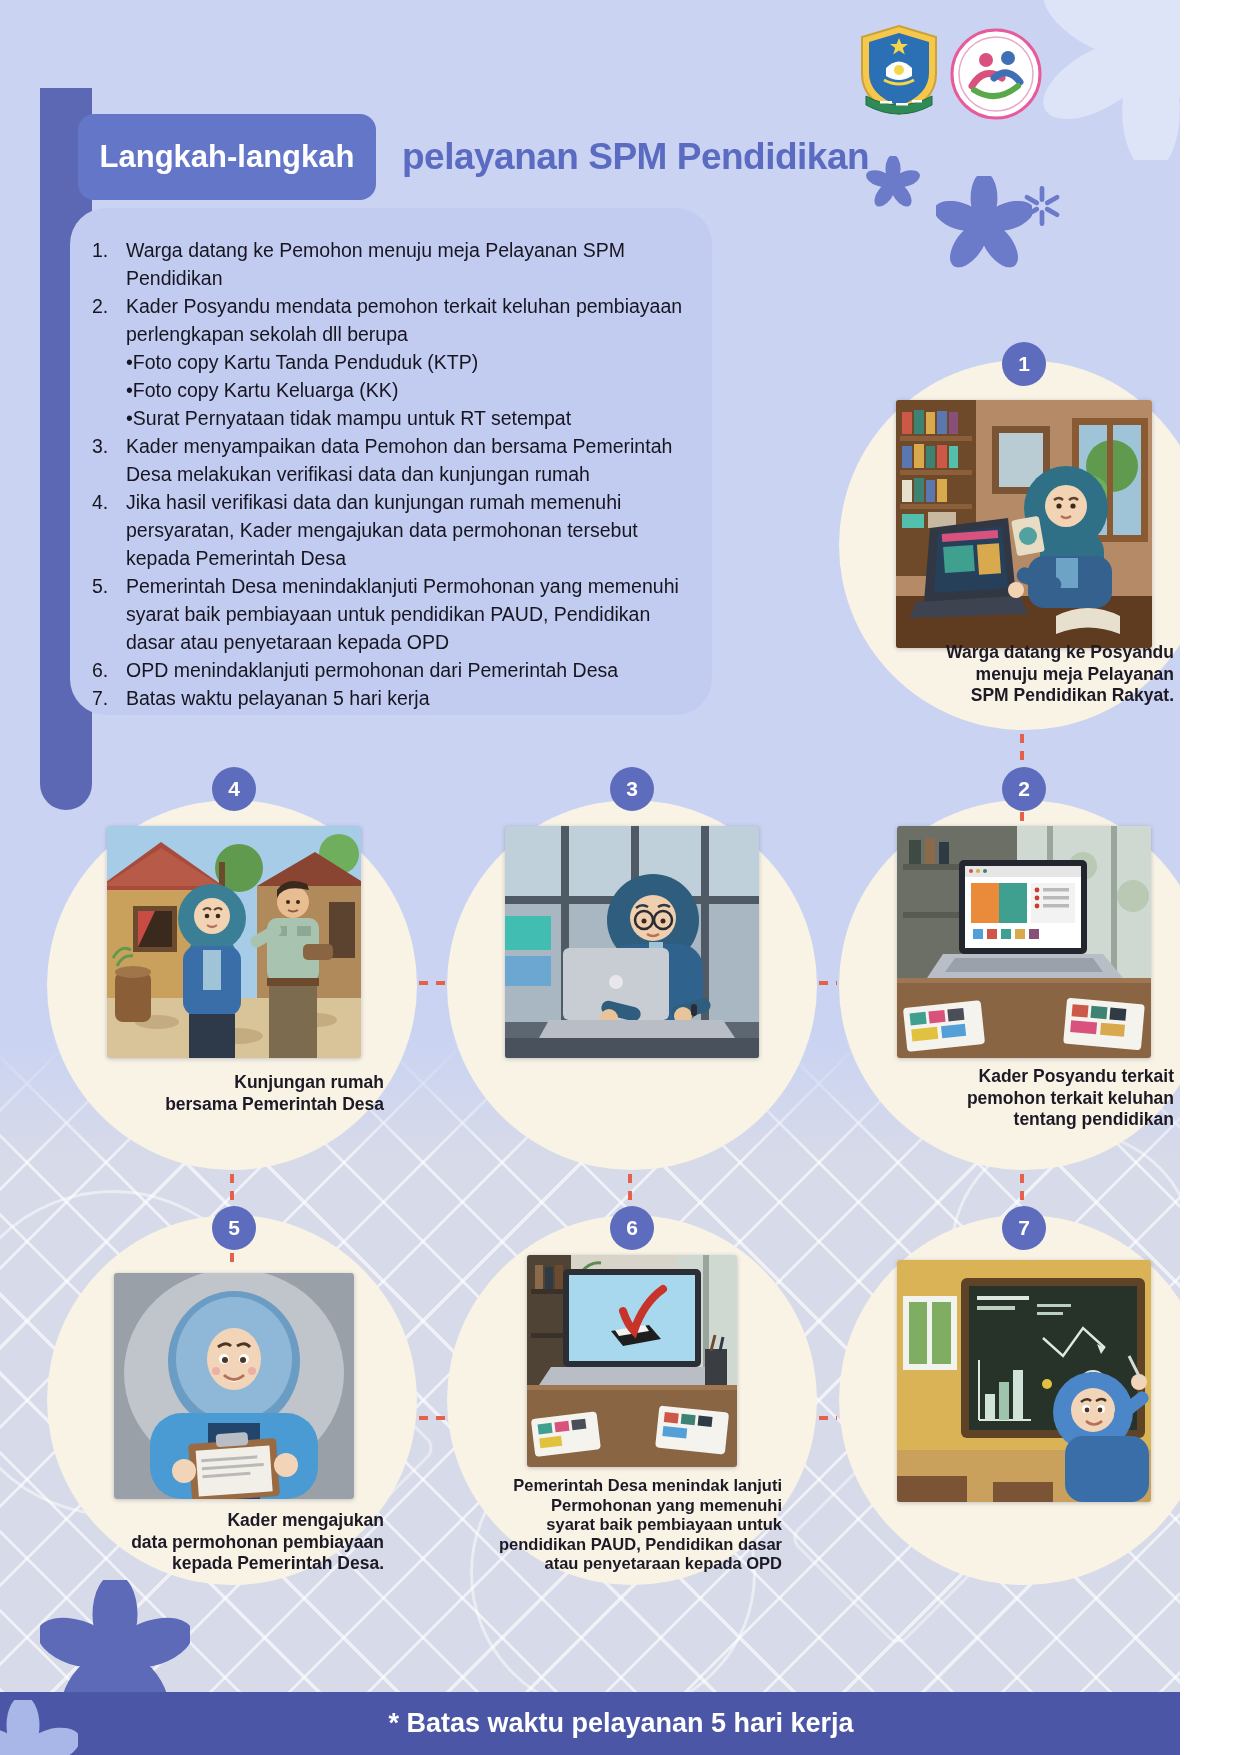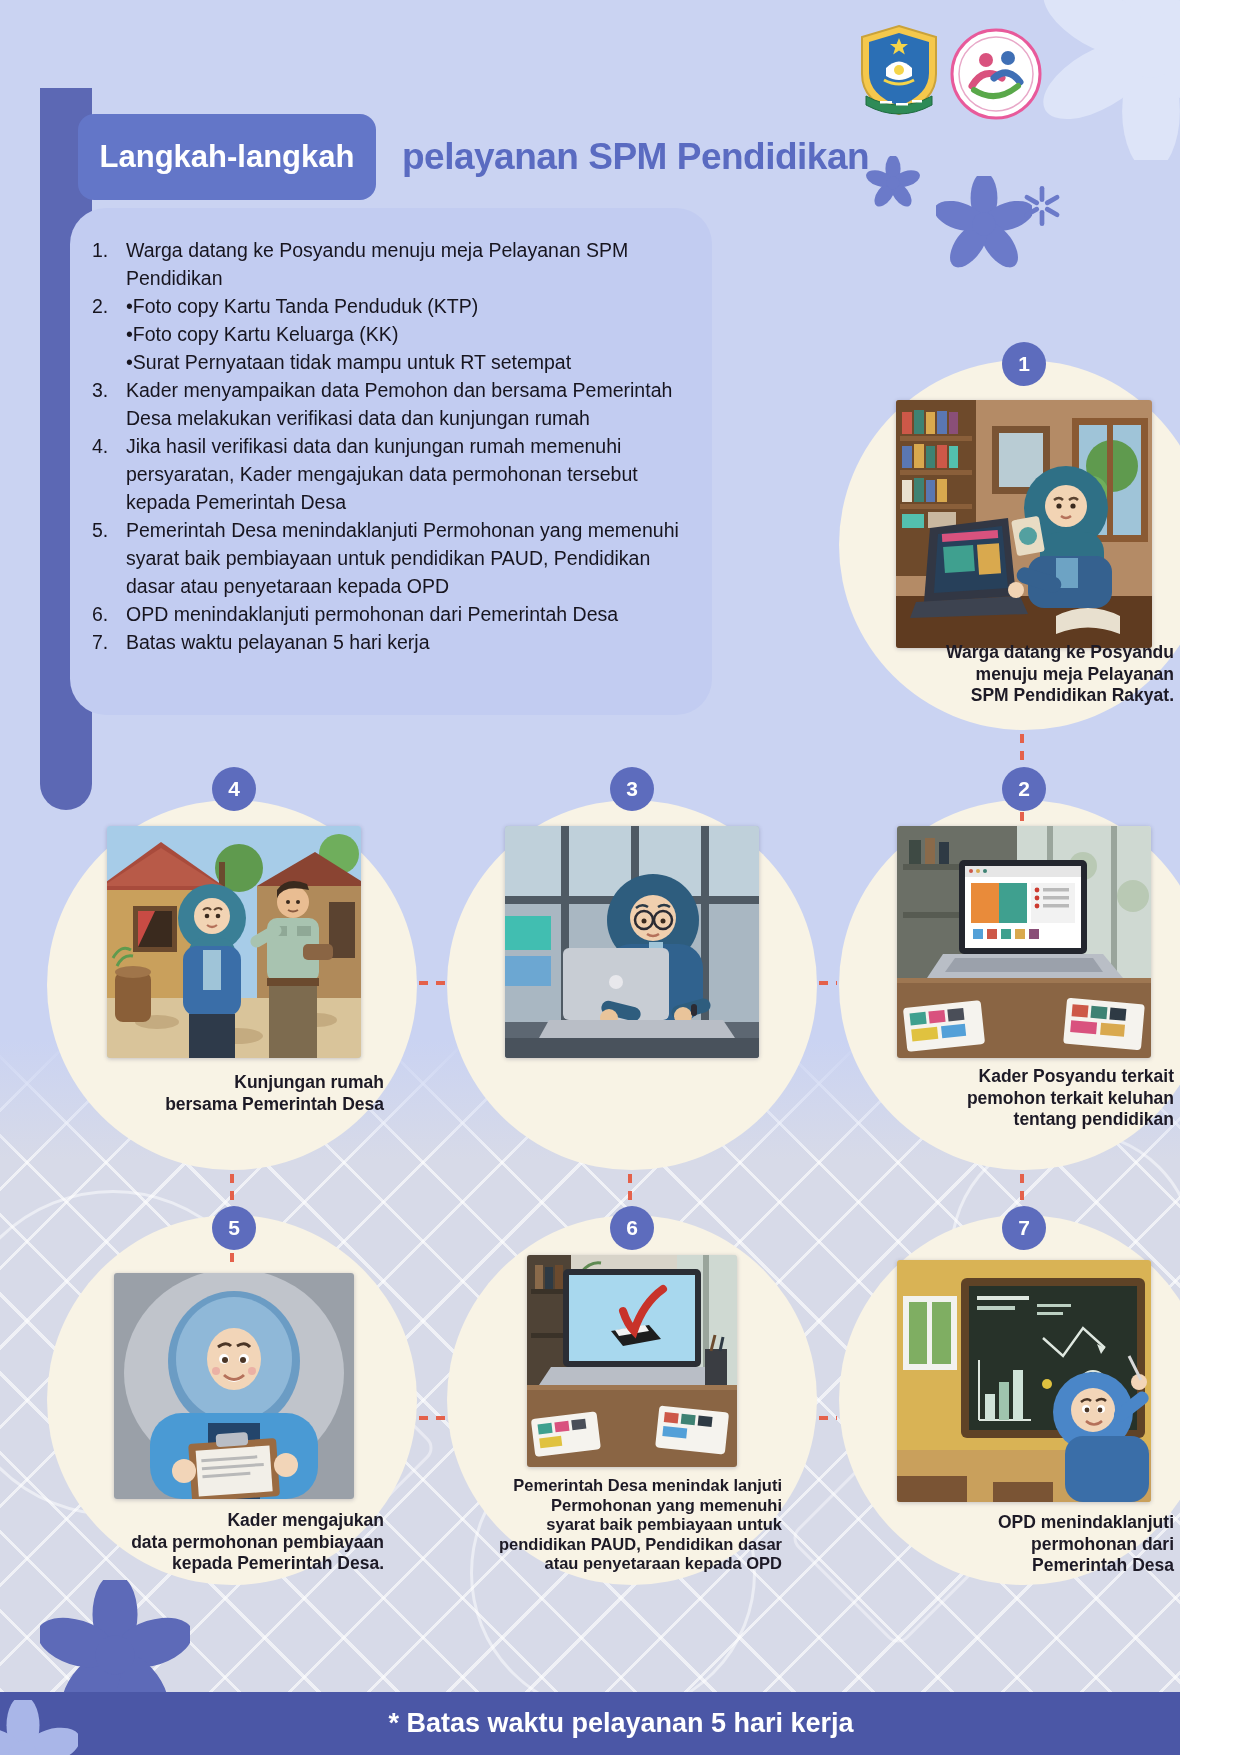--- a/index.html
+++ b/index.html
@@ -230,25 +230,26 @@
       <circle cx="58" cy="30" r="7" fill="#3f6fb5"></circle>
       <path d="M44 50 Q58 38 70 54" stroke="#3f6fb5" stroke-width="7" stroke-linecap="round" fill="none"></path>
       <path d="M24 62 Q46 76 68 58" stroke="#59a84a" stroke-width="6" stroke-linecap="round" fill="none"></path>
     </svg>
   </div>
 
   <div class="abs panel">
     <div class="list">
       <div class="li">
         <span class="num">1.</span>
-        <div class="txt">Warga datang ke Posyandu menuju meja Pelayanan SPM Pendidikan</div>
+        <div class="txt">Warga datang ke Pemohon menuju meja Pelayanan SPM Pendidikan</div>
       </div>
       <div class="li">
         <span class="num">2.</span>
         <div class="txt">
+          <span>Kader Posyandu mendata pemohon terkait keluhan pembiayaan perlengkapan sekolah dll berupa</span>
           <div class="sub">•Foto copy Kartu Tanda Penduduk (KTP)</div>
           <div class="sub">•Foto copy Kartu Keluarga (KK)</div>
           <div class="sub">•Surat Pernyataan tidak mampu untuk RT setempat</div>
         </div>
       </div>
       <div class="li">
         <span class="num">3.</span>
         <div class="txt">Kader menyampaikan data Pemohon dan bersama Pemerintah Desa melakukan verifikasi data dan kunjungan rumah</div>
       </div>
       <div class="li">
@@ -620,23 +621,18 @@
       <circle cx="190" cy="150" r="2.4" fill="#4a3526"></circle>
         <circle cx="203" cy="150" r="2.4" fill="#4a3526"></circle>
       <path d="M189 161 q8,7 16,0" stroke="#b5715a" stroke-width="2.5" fill="none"></path>
       <rect x="214" y="140" width="40" height="13" rx="6" fill="#4a86c8" transform="rotate(-38 234 146)"></rect>
       <circle cx="242" cy="122" r="8" fill="#f2d5b8"></circle>
       <line x1="244" y1="120" x2="232" y2="96" stroke="#d9d9d9" stroke-width="3"></line>
       <rect x="0" y="216" width="70" height="26" fill="#7a5434"></rect>
         <rect x="96" y="222" width="60" height="20" fill="#7a5434"></rect>
     </svg>
   </div>
-  <div class="abs caption t7">
-    <span>OPD menindaklanjuti</span>
-    <span>permohonan dari</span>
-    <span>Pemerintah Desa</span>
-  </div>
 
   <div class="abs footer">
     <span>* Batas waktu pelayanan 5 hari kerja</span>
   </div>
 
 </div>
 
 </body></html>

